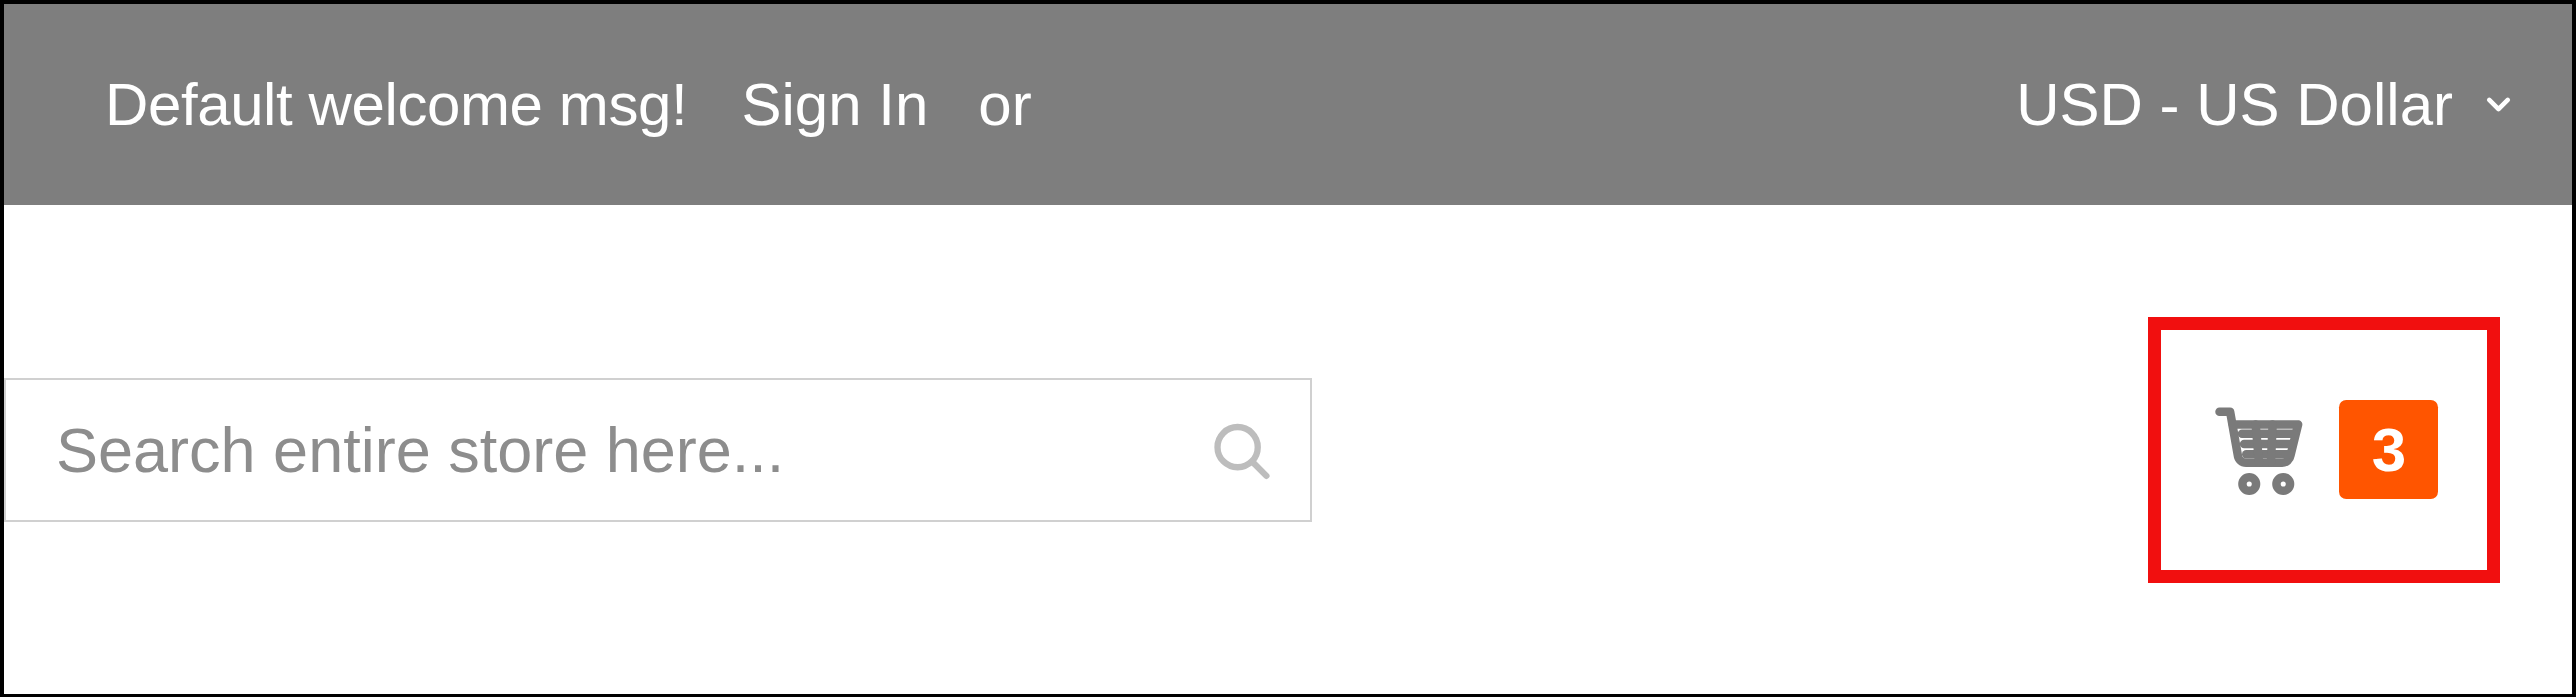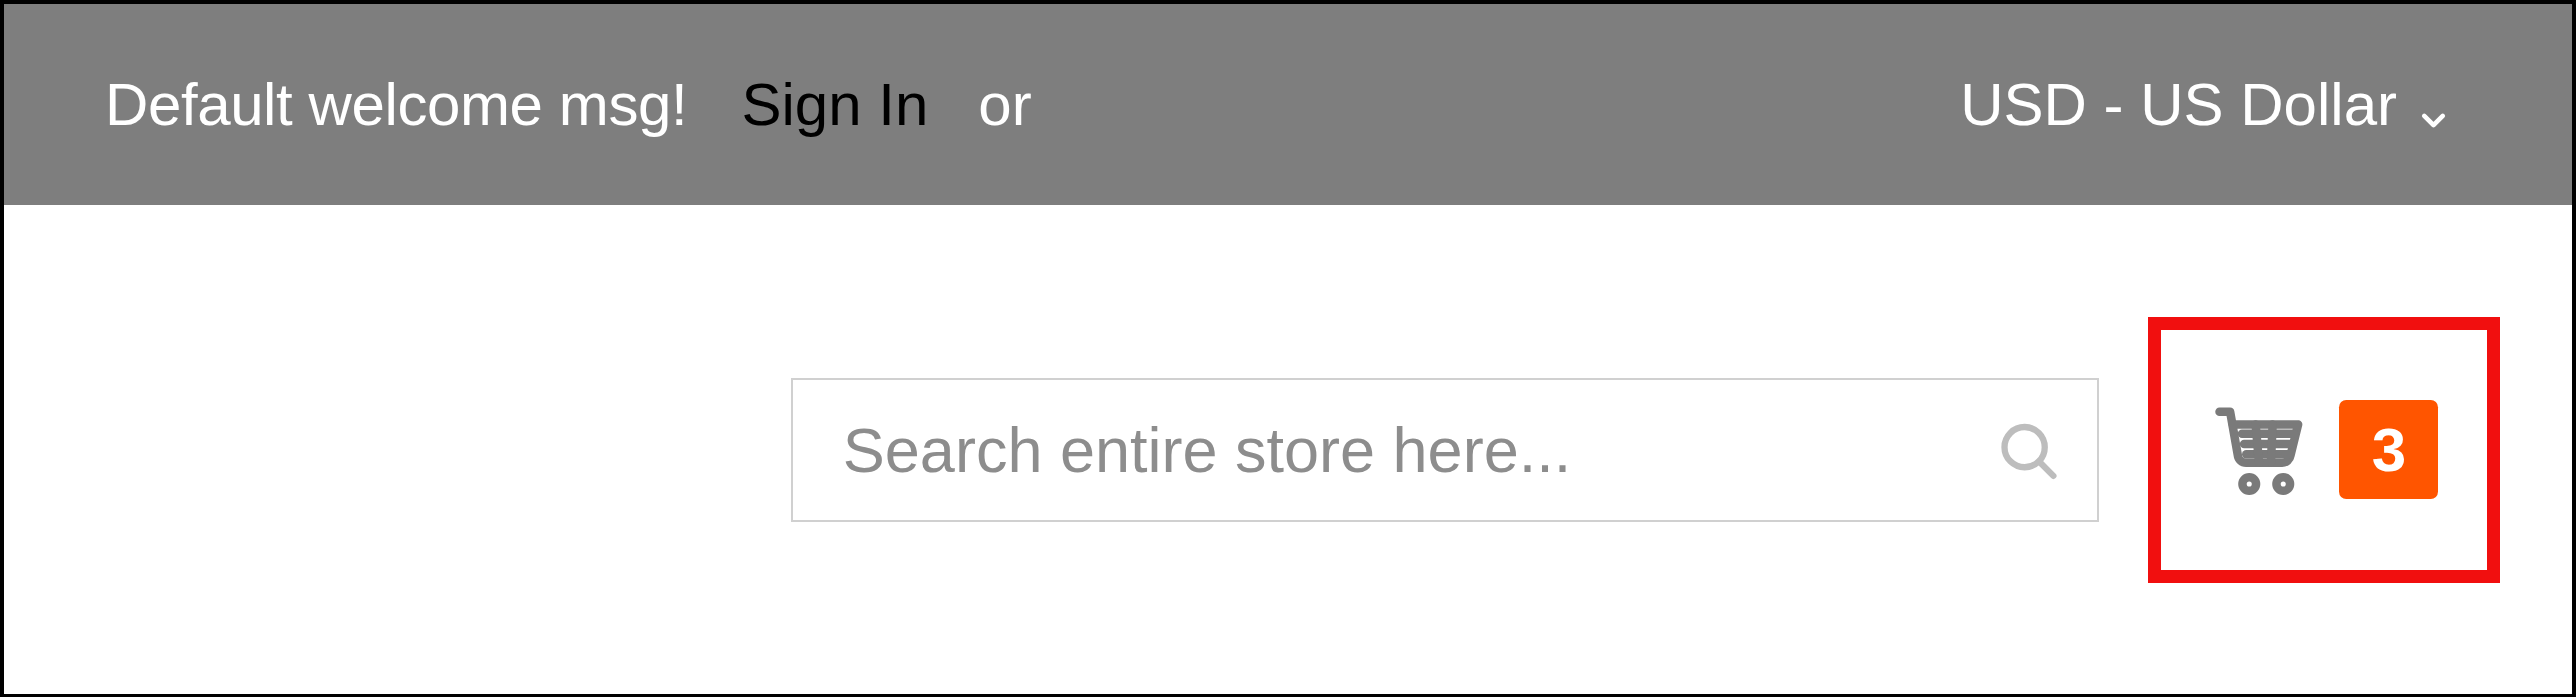--- a/index.html
+++ b/index.html
@@ -18,50 +18,50 @@
       flex-direction: column;
       overflow: hidden;
     }
 
     
     .topbar {
       background: #7e7e7e;
       color: #fff;
       display: flex;
       align-items: center;
-      padding: 0 120px 0 101px;
+      padding: 0 55px 0 101px;
       height: 201px;
       gap: 50px;
       font-size: 60px;
       font-weight: 400;
     }
     .topbar .welcome { margin-right: 4.3px; letter-spacing: -0.4px; }
     .topbar a {
-      color: #000000;
+      color: #ffffff;
       text-decoration: none;
       cursor: pointer;
     }
     .topbar .or { }
     .currency {
       display: inline-flex;
-      align-items: flex-end;
-      gap: 18px;
+      align-items: center;
+      gap: 27px;
       margin-left: auto;
       cursor: pointer;
     }
     .currency .chev {
       display: inline-flex;
     }
     .currency .chev svg { width: 37px; height: 37px; }
 
     
     .headerrow {
       display: flex;
       align-items: center;
-      justify-content: flex-end;
+      justify-content: space-between;
       padding-right: 86px;
       height: 489px;
     }
 
     .search {
       position: relative;
       width: 1308px;
       height: 144px;
       border: 2.2px solid #d0d0d0;
       display: flex;

